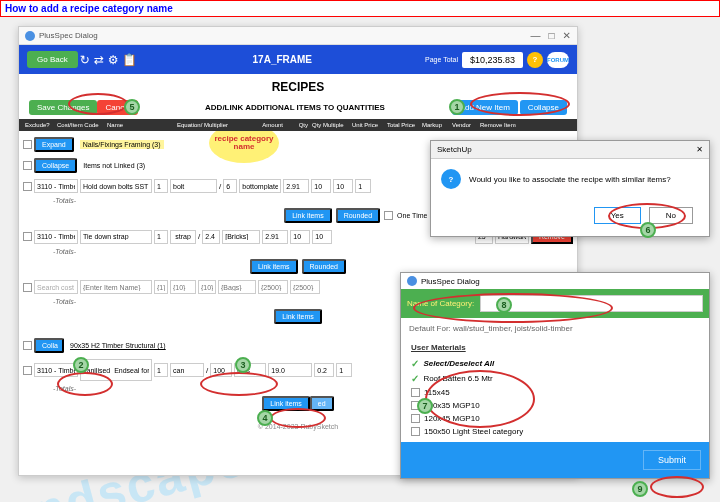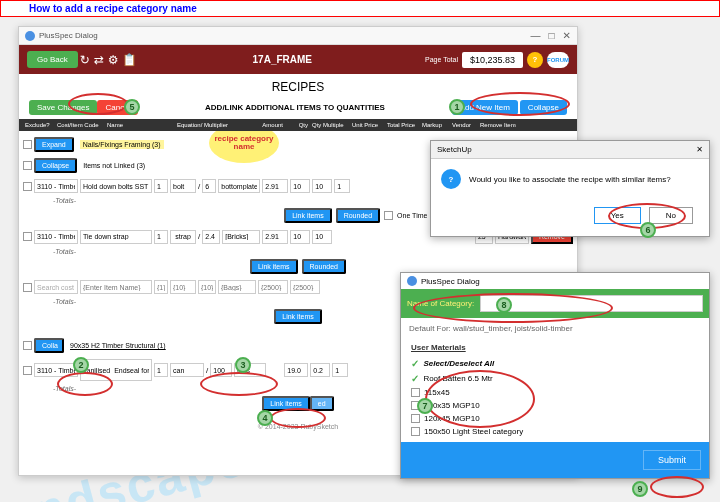--- a/index.html
+++ b/index.html
@@ -1,35 +1,35 @@
 <!DOCTYPE html>
 <html><head>
 <meta charset="utf-8">
 <style>
 * { margin: 0; padding: 0; box-sizing: border-box; font-family: Arial, sans-serif; }
 body { background: #f0f0f0; width: 720px; height: 502px; overflow: hidden; position: relative; font-size: 8px; }
 .tutorial-header { border: 1px solid red; padding: 2px 4px; background: white; }
 .timestamp { color: black; font-size: 8px; font-weight: bold; }
-.tutorial-title { color: blue; font-size: 10px; font-weight: bold; margin-left: 24px; }
+.tutorial-title { color: blue; font-size: 10px; font-weight: bold; }
 .main-window { position: absolute; top: 26px; left: 18px; width: 560px; height: 450px; background: white; border: 1px solid #ccc; box-shadow: 0 2px 8px rgba(0,0,0,0.2); }
 .titlebar { display: flex; align-items: center; padding: 3px 6px; background: #f8f8f8; border-bottom: 1px solid #ddd; }
 .titlebar-icon { width: 10px; height: 10px; background: #4a90e2; border-radius: 50%; margin-right: 4px; }
 .titlebar-text { flex: 1; font-size: 8px; color: #555; }
 .titlebar-controls { display: flex; gap: 8px; color: #666; font-size: 10px; }
-.header-bar { background: #7f1d1d; display: flex; align-items: center; padding: 6px 8px; }
+.header-bar { background: #1d4ed8; display: flex; align-items: center; padding: 6px 8px; }
 .btn { padding: 3px 8px; border-radius: 3px; font-size: 8px; cursor: pointer; border: none; white-space: nowrap; }
 .go-back { background: #4CAF50; color: white; padding: 4px 10px; }
 .icon-btn { color: white; font-size: 12px; margin: 0 2px; }
 .header-title { flex: 1; text-align: center; color: white; font-size: 10px; font-weight: bold; }
 .page-total-box { display: flex; align-items: center; gap: 4px; }
 .page-total-label { color: white; font-size: 7px; line-height: 1.1; }
 .page-total-value { background: white; padding: 3px 8px; border-radius: 2px; font-size: 9px; }
 .help-icon { width: 16px; height: 16px; background: #FFC107; border-radius: 50%; color: white; display: flex; align-items: center; justify-content: center; font-weight: bold; margin: 0 4px; }
 .forum-icon { width: 22px; height: 16px; background: white; border-radius: 8px; display: flex; align-items: center; justify-content: center; font-size: 6px; font-weight: bold; color: #2196F3; }
-.recipes-title { text-align: center; font-size: 12px; font-weight: normal; padding: 6px 0 2px; }
+.recipes-title { text-align: center; font-size: 12px; font-weight: bold; padding: 6px 0 2px; }
 .action-row { display: flex; align-items: center; padding: 4px 10px; }
 .save-btn { background: #4CAF50; color: white; }
 .cancel-btn { background: #f44336; color: white; }
 .subtitle { flex: 1; text-align: center; font-size: 8px; font-weight: bold; }
 .add-new-btn { background: #2196F3; color: white; }
 .collapse-hdr-btn { background: #2196F3; color: white; margin-left: 2px; }
 .table-header { background: #333; color: white; display: flex; padding: 3px 4px; font-size: 6px; }
 .th { padding: 0 2px; }
 .content-area { padding: 4px; position: relative; overflow: hidden; }
 .expand-btn, .collapse-btn, .link-btn, .dup-btn { background: #2196F3; color: white; padding: 2px 6px; font-size: 7px; border-radius: 2px; }
@@ -135,21 +135,21 @@
       <div class="chk"></div>
       <button class="collapse-btn">Collapse</button>
       <span style="margin-left:4px;font-size:7px">Items not Linked (3)</span>
     </div>
 
     <div class="row">
       <div class="chk"></div>
       <input class="txt-input" style="width: 44px;" value="3110 - Timber_">
       <input class="txt-input" style="width: 72px;" value="Hold down bolts SST HD 12345">
       <input class="txt-input" style="width: 14px;" value="1">
-      <input class="txt-input" style="width: 26px;" value="bolt">
+      <input class="txt-input" style="width: 47px;" value="bolt">
       <span>/</span>
       <input class="txt-input" style="width: 14px;" value="6">
       <input class="txt-input" style="width: 42px;" value="bottomplate">
       <input class="txt-input" style="width: 26px;" value="2.91">
       <input class="txt-input" style="width: 20px;" value="10">
       <input class="txt-input" style="width: 20px;" value="10">
       <input class="txt-input" style="width: 16px;" value="1">
       <span style="flex:1;text-align:right;font-size:7px;padding-right:4px">$10.00</span>
       <input class="txt-input" style="width: 18px;" value="25">
       <input class="txt-input" style="width: 34px;" value="Hardware">
@@ -215,21 +215,21 @@
     </div>
     <div class="row">
       <div class="chk"></div>
       <input class="txt-input" style="width: 44px;" value="3110 - Timber_">
       <input class="txt-input" style="width: 72px; height: 22px;" value="Tanilised  Endseal for cutting treated timber">
       <input class="txt-input" style="width: 14px;" value="1">
       <input class="txt-input" style="width: 34px;" value="can">
       <span>/</span>
       <input class="txt-input" style="width: 22px;" value="100">
       <input class="txt-input" style="width: 32px;" value="cuts">
-      <input class="txt-input" style="width: 24px; margin-left: 16px;" value="19.0">
+      <input class="txt-input" style="width: 44px;" value="19.0">
       <input class="txt-input" style="width: 20px;" value="0.2">
       <input class="txt-input" style="width: 16px;" value="1">
     </div>
     <div class="totals">-Totals-</div>
     <div class="row" style="justify-content:center;gap:0">
       <button class="link-btn">Link items</button>
       <button class="link-btn" style="background:#64b5f6">ed</button>
     </div>
   </div>
   <div class="footer-copy">© 2014-2023 RubySketch</div>

